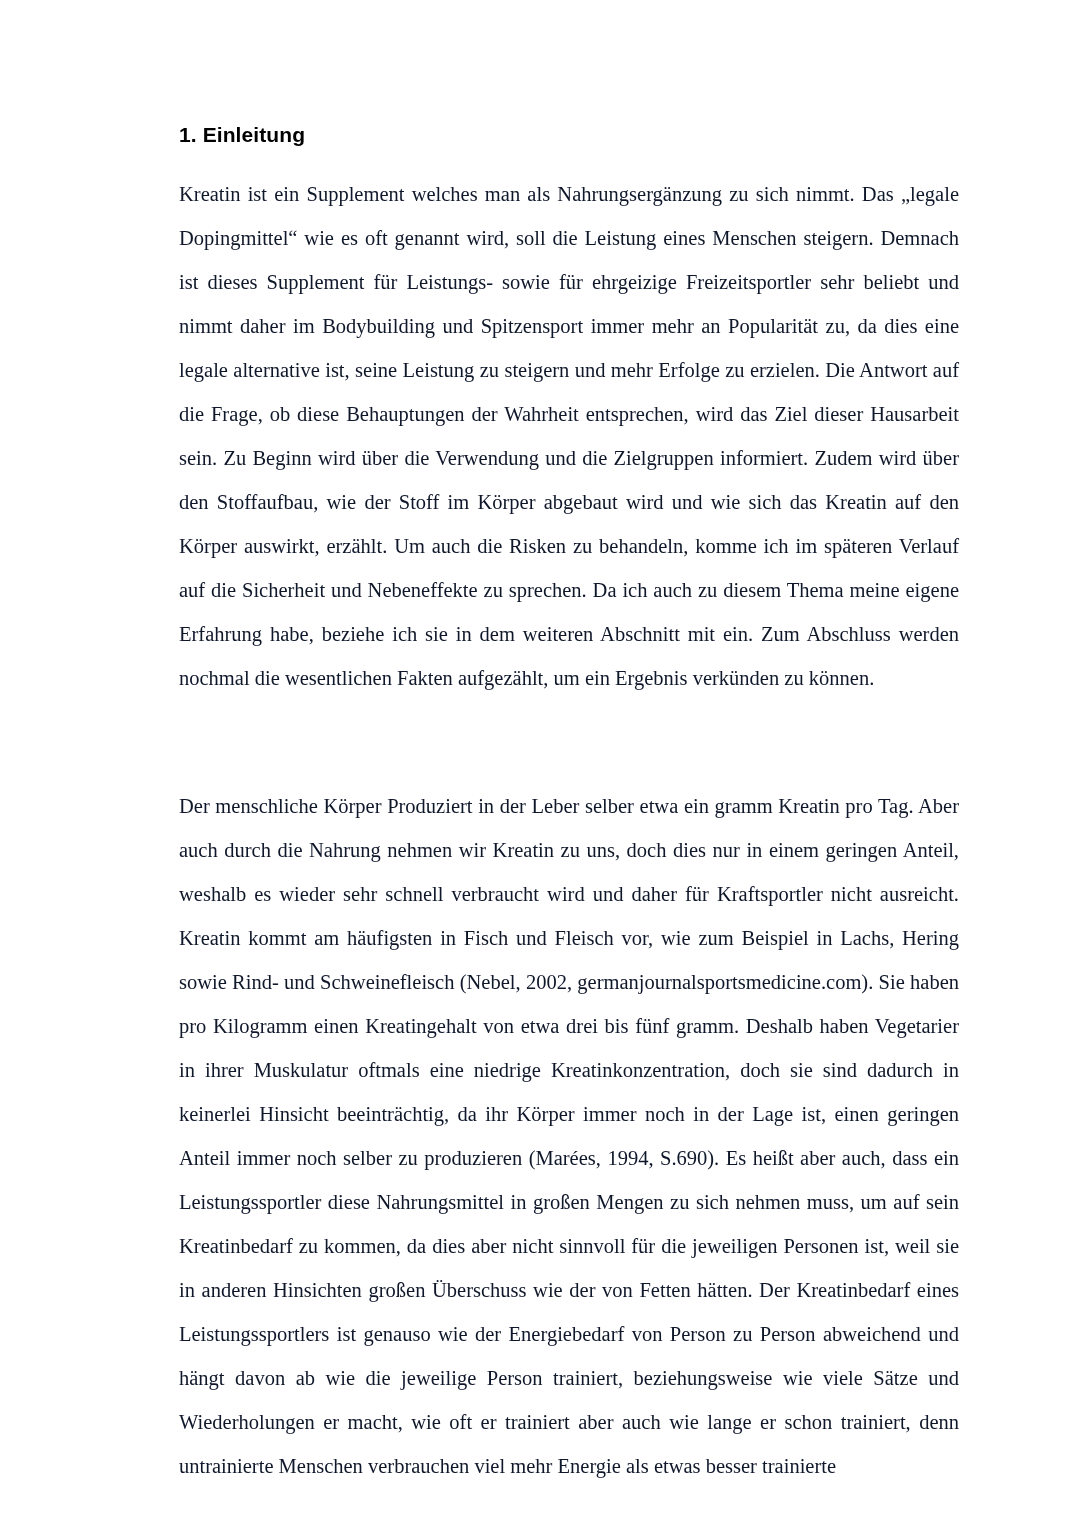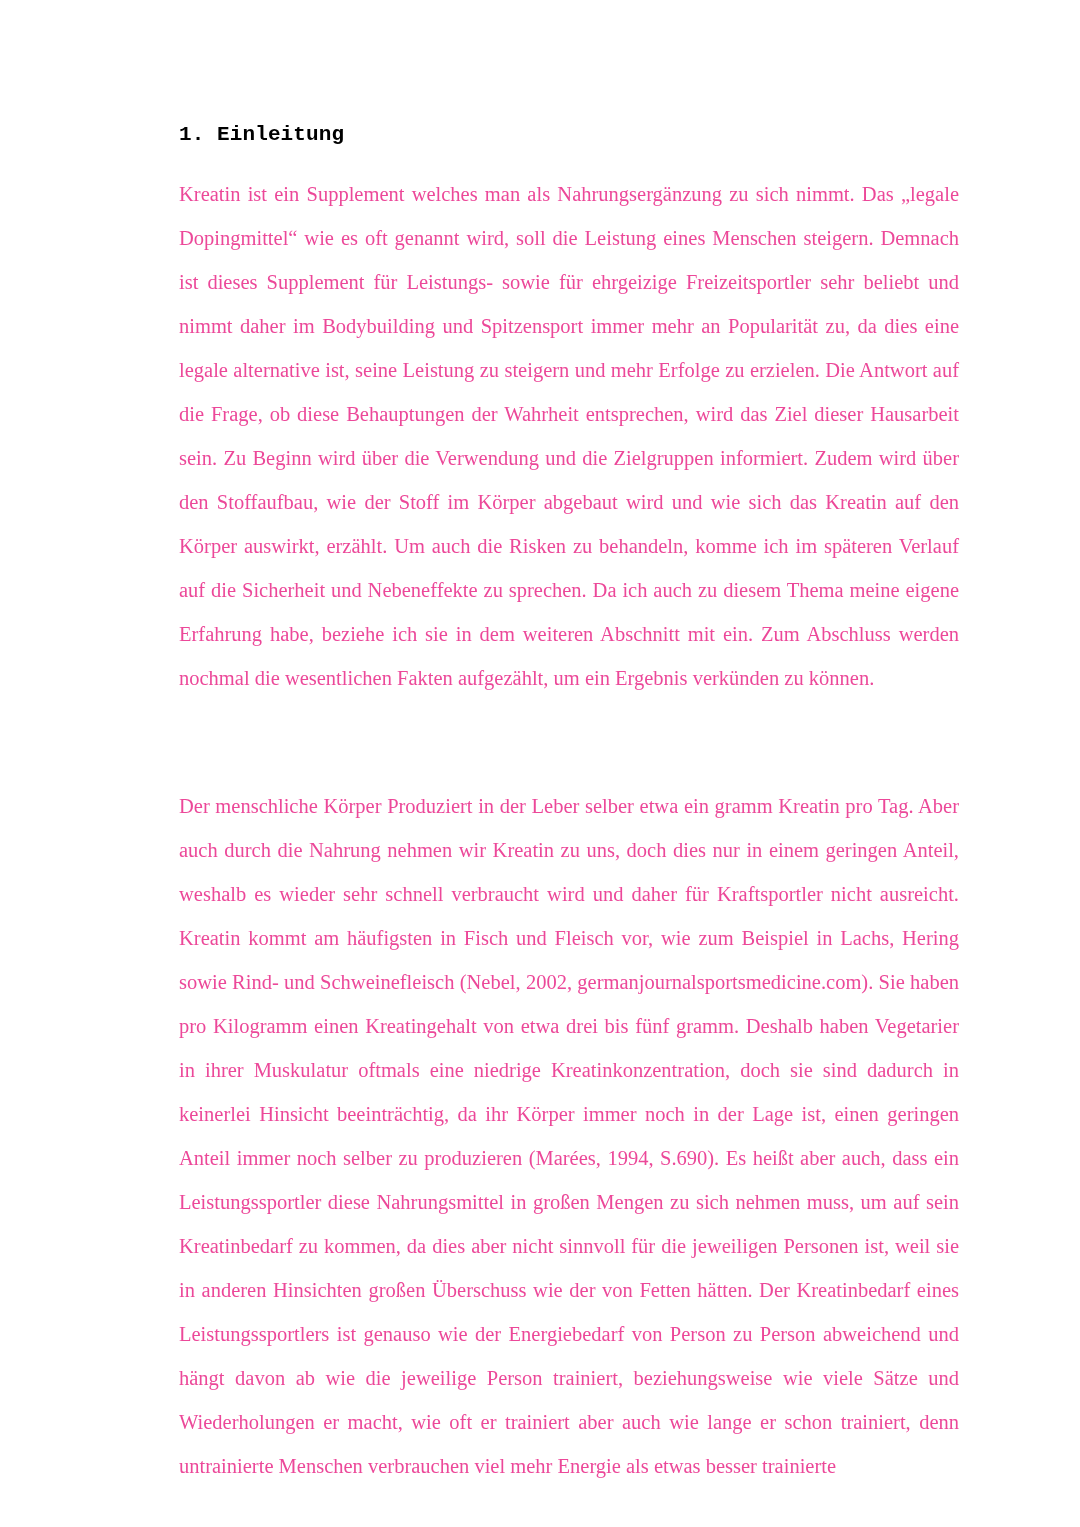--- a/index.html
+++ b/index.html
@@ -20,35 +20,35 @@
   }
 
   .content {
     position: absolute;
     left: 179px;
     top: 122px;
     width: 780px;
   }
 
   .section-heading {
-    font-family: Liberation Mono, monospace;
+    font-family: Liberation Sans, sans-serif;
     font-size: 21px;
     font-weight: bold;
     color: #000000;
     line-height: 1.25;
     margin: 0;
     text-align: left;
     letter-spacing: 0.1px;
   }
 
   .body-paragraph {
     font-family: "Liberation Serif", "DejaVu Serif", serif;
     font-size: 20.5px;
     font-weight: normal;
-    color: #ec4899;
+    color: #0f172a;
     line-height: 44px;
     text-align: justify;
     text-justify: inter-word;
     margin: 0;
     hyphens: none;
     -webkit-hyphens: none;
   }
 
   
   .gap-heading-to-para { height: 24px; }

